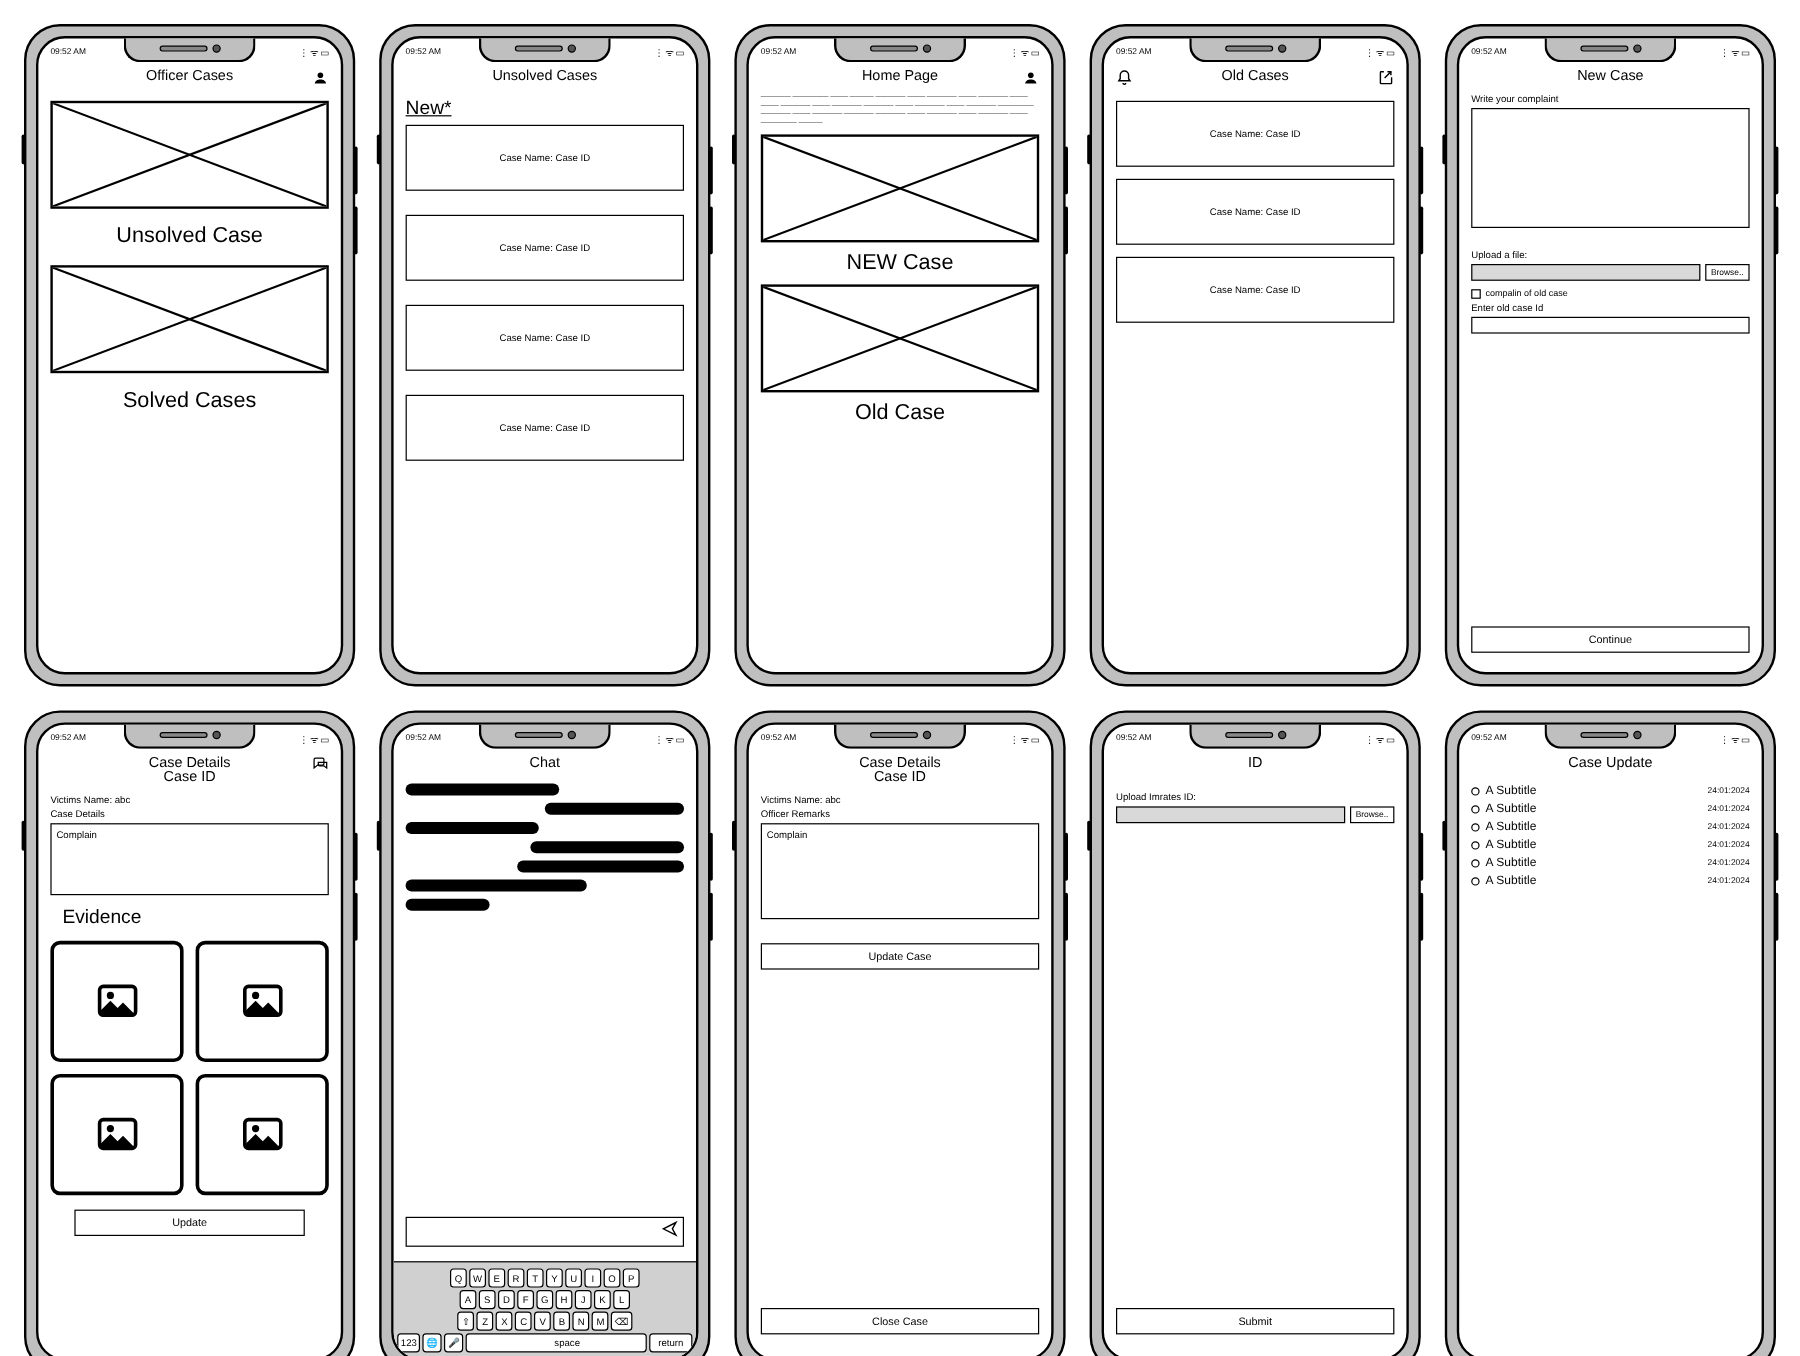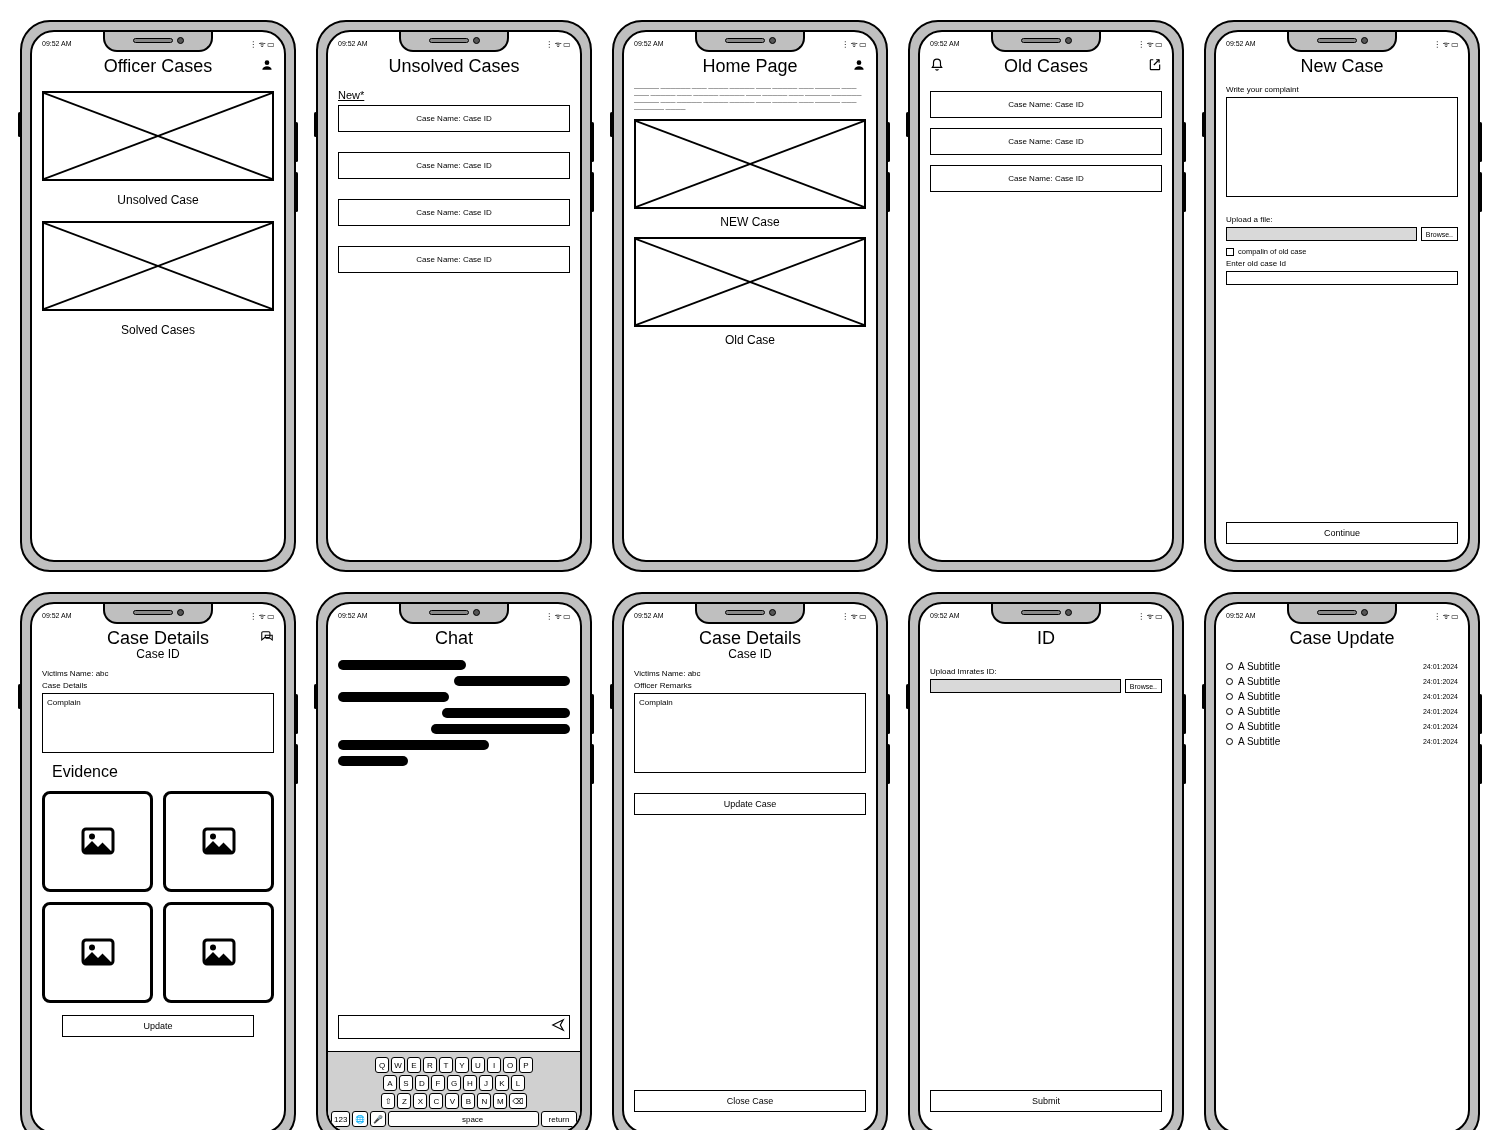--- a/index.html
+++ b/index.html
@@ -48,33 +48,33 @@
   .notch .speaker { width: 40px; height:5px; background:#888; border:1.5px solid #000; border-radius:3px; }
   .notch .cam { width:7px; height:7px; background:#555; border:1.5px solid #000; border-radius:50%; }
   .statusbar {
     display:flex; justify-content:space-between; align-items:center;
     font-size: 7px; padding: 4px 10px 2px 10px; height: 20px;
     position:relative; z-index:2;
   }
   .statusbar .right { font-size:8px; letter-spacing:-0.5px; }
   .content { flex:1; padding: 0 10px 10px 10px; display:flex; flex-direction:column; overflow:hidden; }
   .title-row { display:flex; align-items:center; justify-content:center; position:relative; margin: 4px 0 8px 0; }
-  .title { font-size: 18px; font-weight: 500; text-align:center; }
+  .title { font-size: 12px; font-weight: 500; text-align:center; }
   .subtitle { font-size: 12px; text-align:center; margin-top:-2px; }
   .icon-right { position:absolute; right:0; top:2px; }
   .icon-left  { position:absolute; left:0; top:2px; }
   .filler-lines { font-size:5px; line-height:1.4; color:#000; margin-bottom:6px; word-break:break-all; }
   .ph-img {
     border: 2px solid #000; position:relative; background:#fff;
   }
   .ph-img svg { position:absolute; inset:0; width:100%; height:100%; }
-  .section-label { font-size:12px; text-align:center; margin:6px 0 8px 0; }
+  .section-label { font-size:18px; text-align:center; margin:6px 0 8px 0; }
   .list-btn {
     border: 1.5px solid #000; text-align:center; font-size:8px;
-    padding: 8px 4px; margin-bottom: 10px; background:#fff;
+    padding: 22px 4px; margin-bottom: 10px; background:#fff;
   }
   .small-label { font-size:8px; margin-bottom:3px; }
   .textarea-box {
     border:1.5px solid #000; min-height: 90px; font-size:8px; padding:4px; background:#fff;
   }
   .input-line {
     border:1.5px solid #000; height:14px; background:#d9d9d9;
   }
   .browse-row { display:flex; gap:4px; align-items:stretch; }
   .browse-row .input-line { flex:1; }
@@ -159,21 +159,21 @@
           <span class="cam"></span>
         </div>
       <div class="statusbar">
         <span>09:52 AM</span>
           <span class="right">⋮ ᯤ ▭</span>
       </div>
       <div class="content">
         <div class="title-row">
             <div class="title">Unsolved Cases</div>
           </div>
-        <div style="font-size:11px;margin:4px 0;text-decoration:underline;">New*</div>
+        <div style="font-size:16px;margin:4px 0;text-decoration:underline;">New*</div>
         <div class="list-btn">Case Name: Case ID</div>
         <div style="height:10px"></div>
         <div class="list-btn">Case Name: Case ID</div>
         <div style="height:10px"></div>
         <div class="list-btn">Case Name: Case ID</div>
         <div style="height:10px"></div>
         <div class="list-btn">Case Name: Case ID</div>
       </div>
     </div>
   </div>

